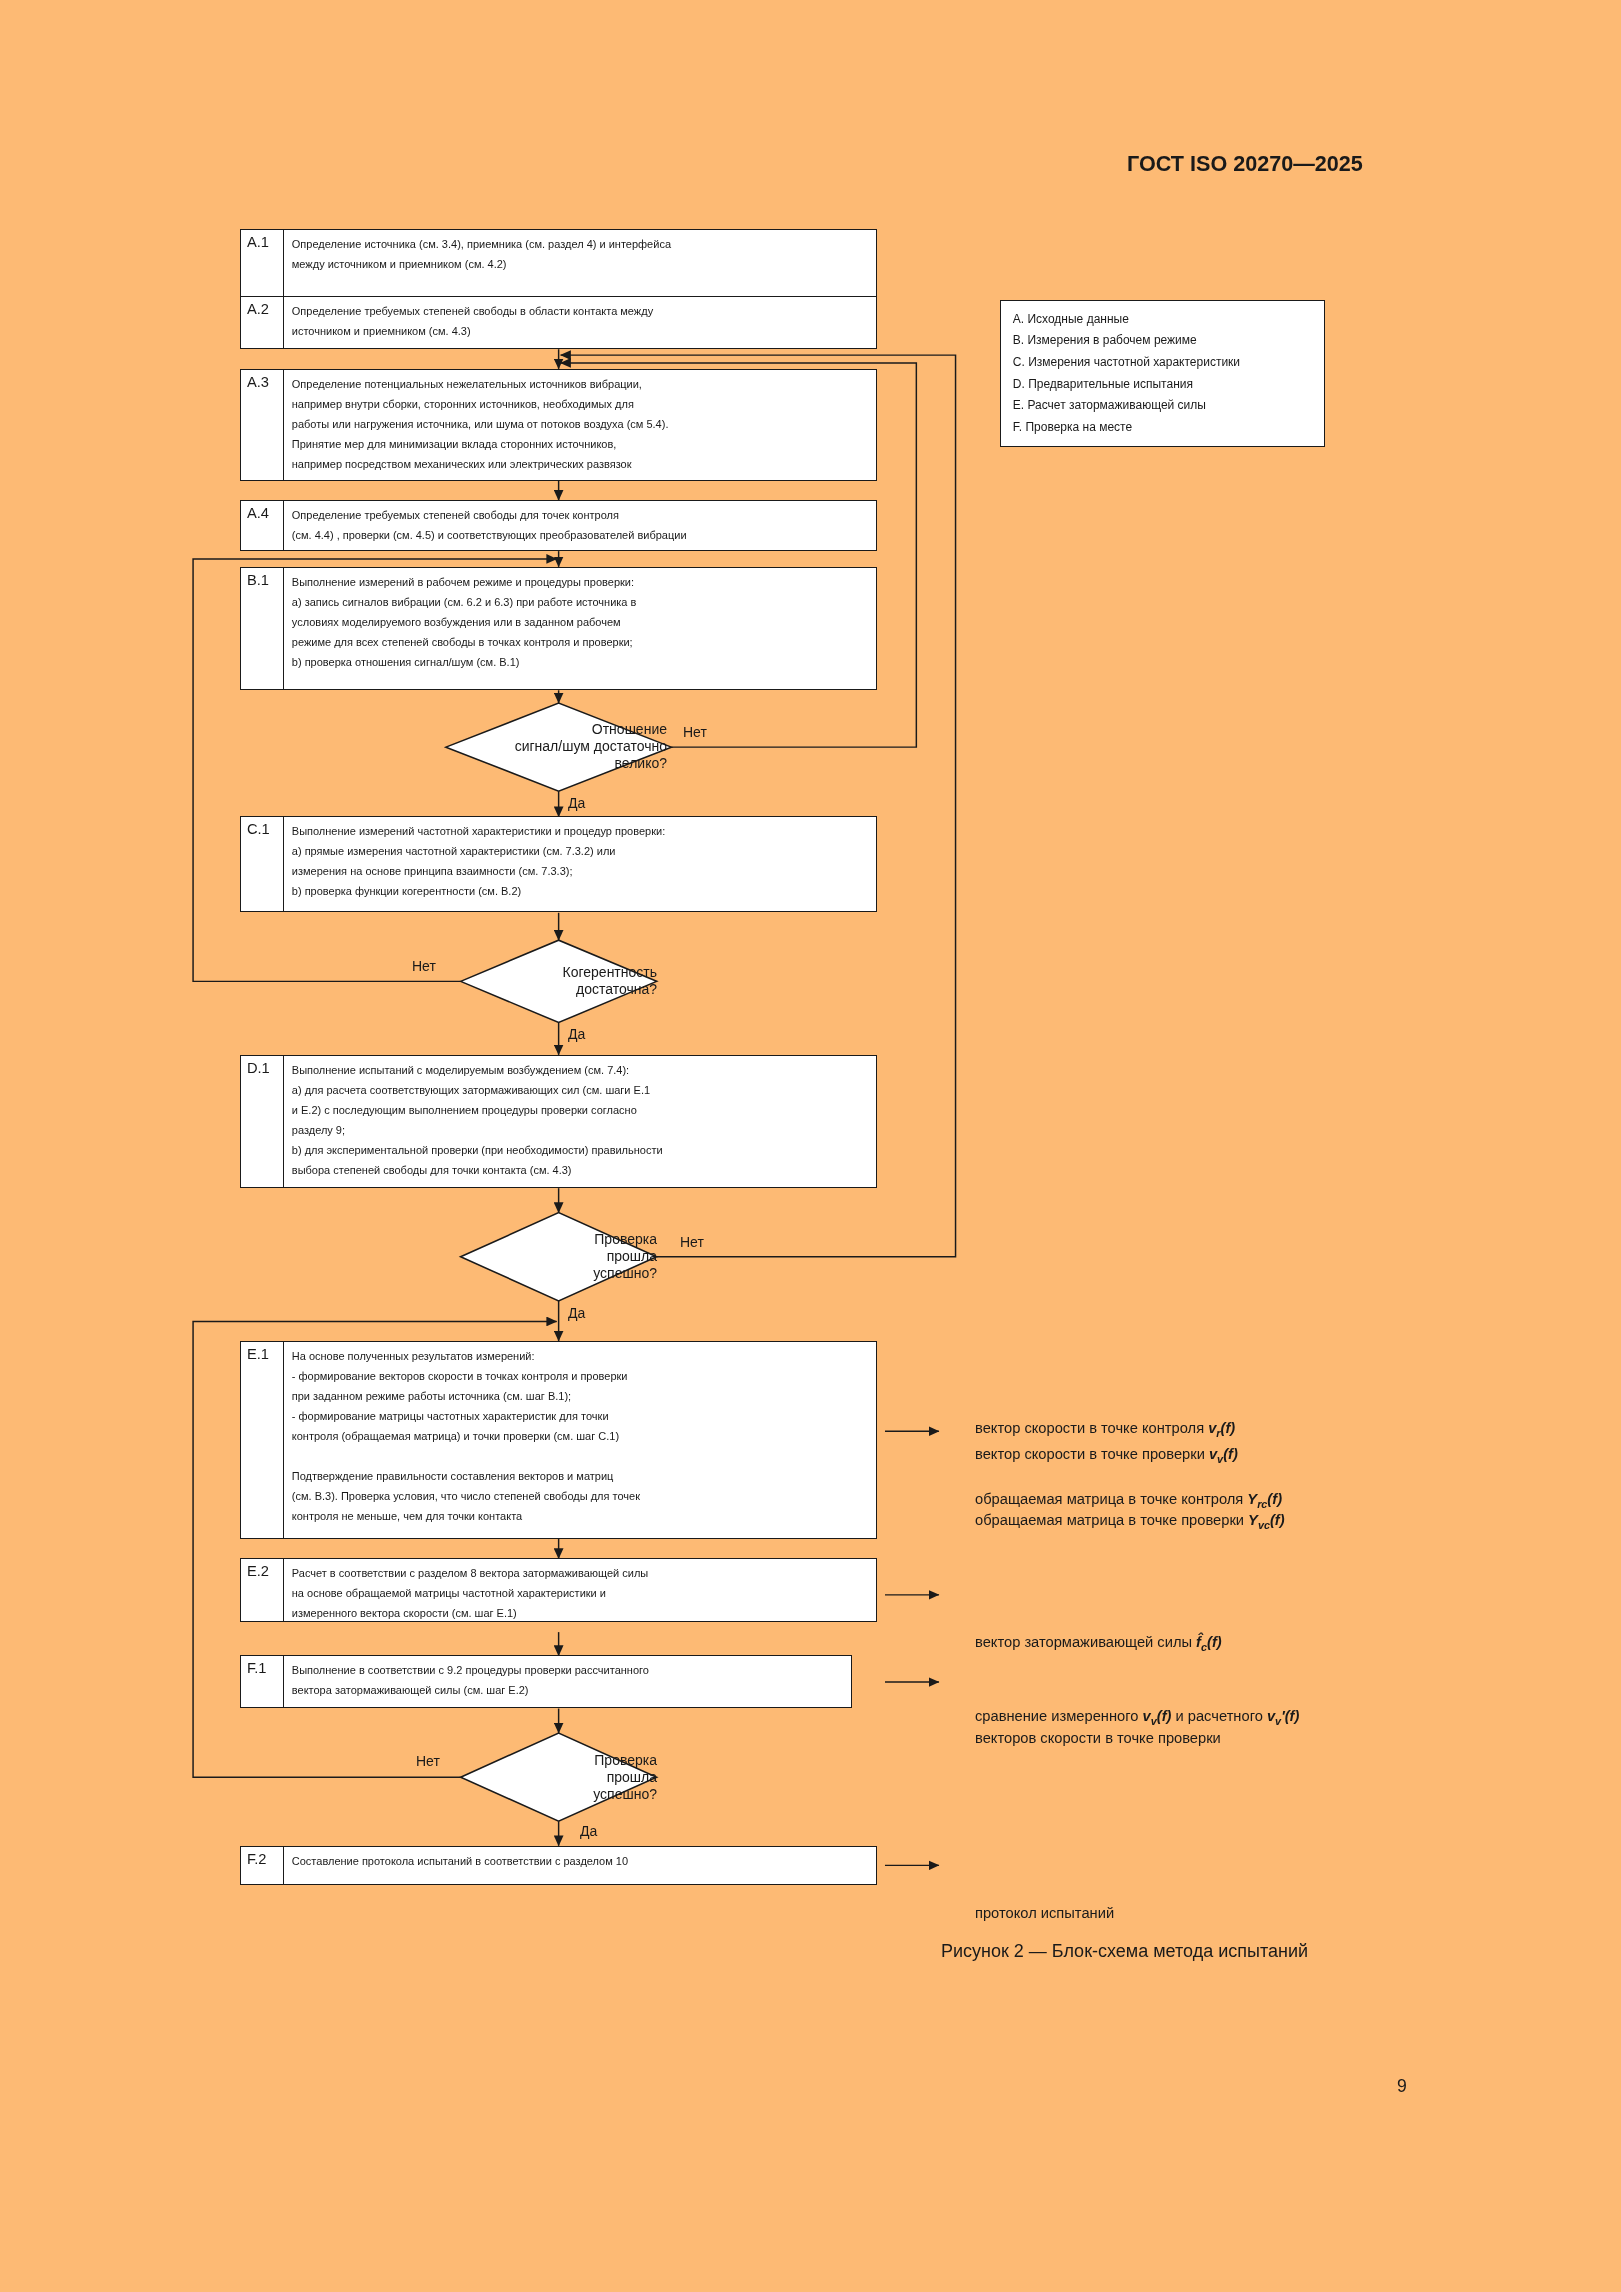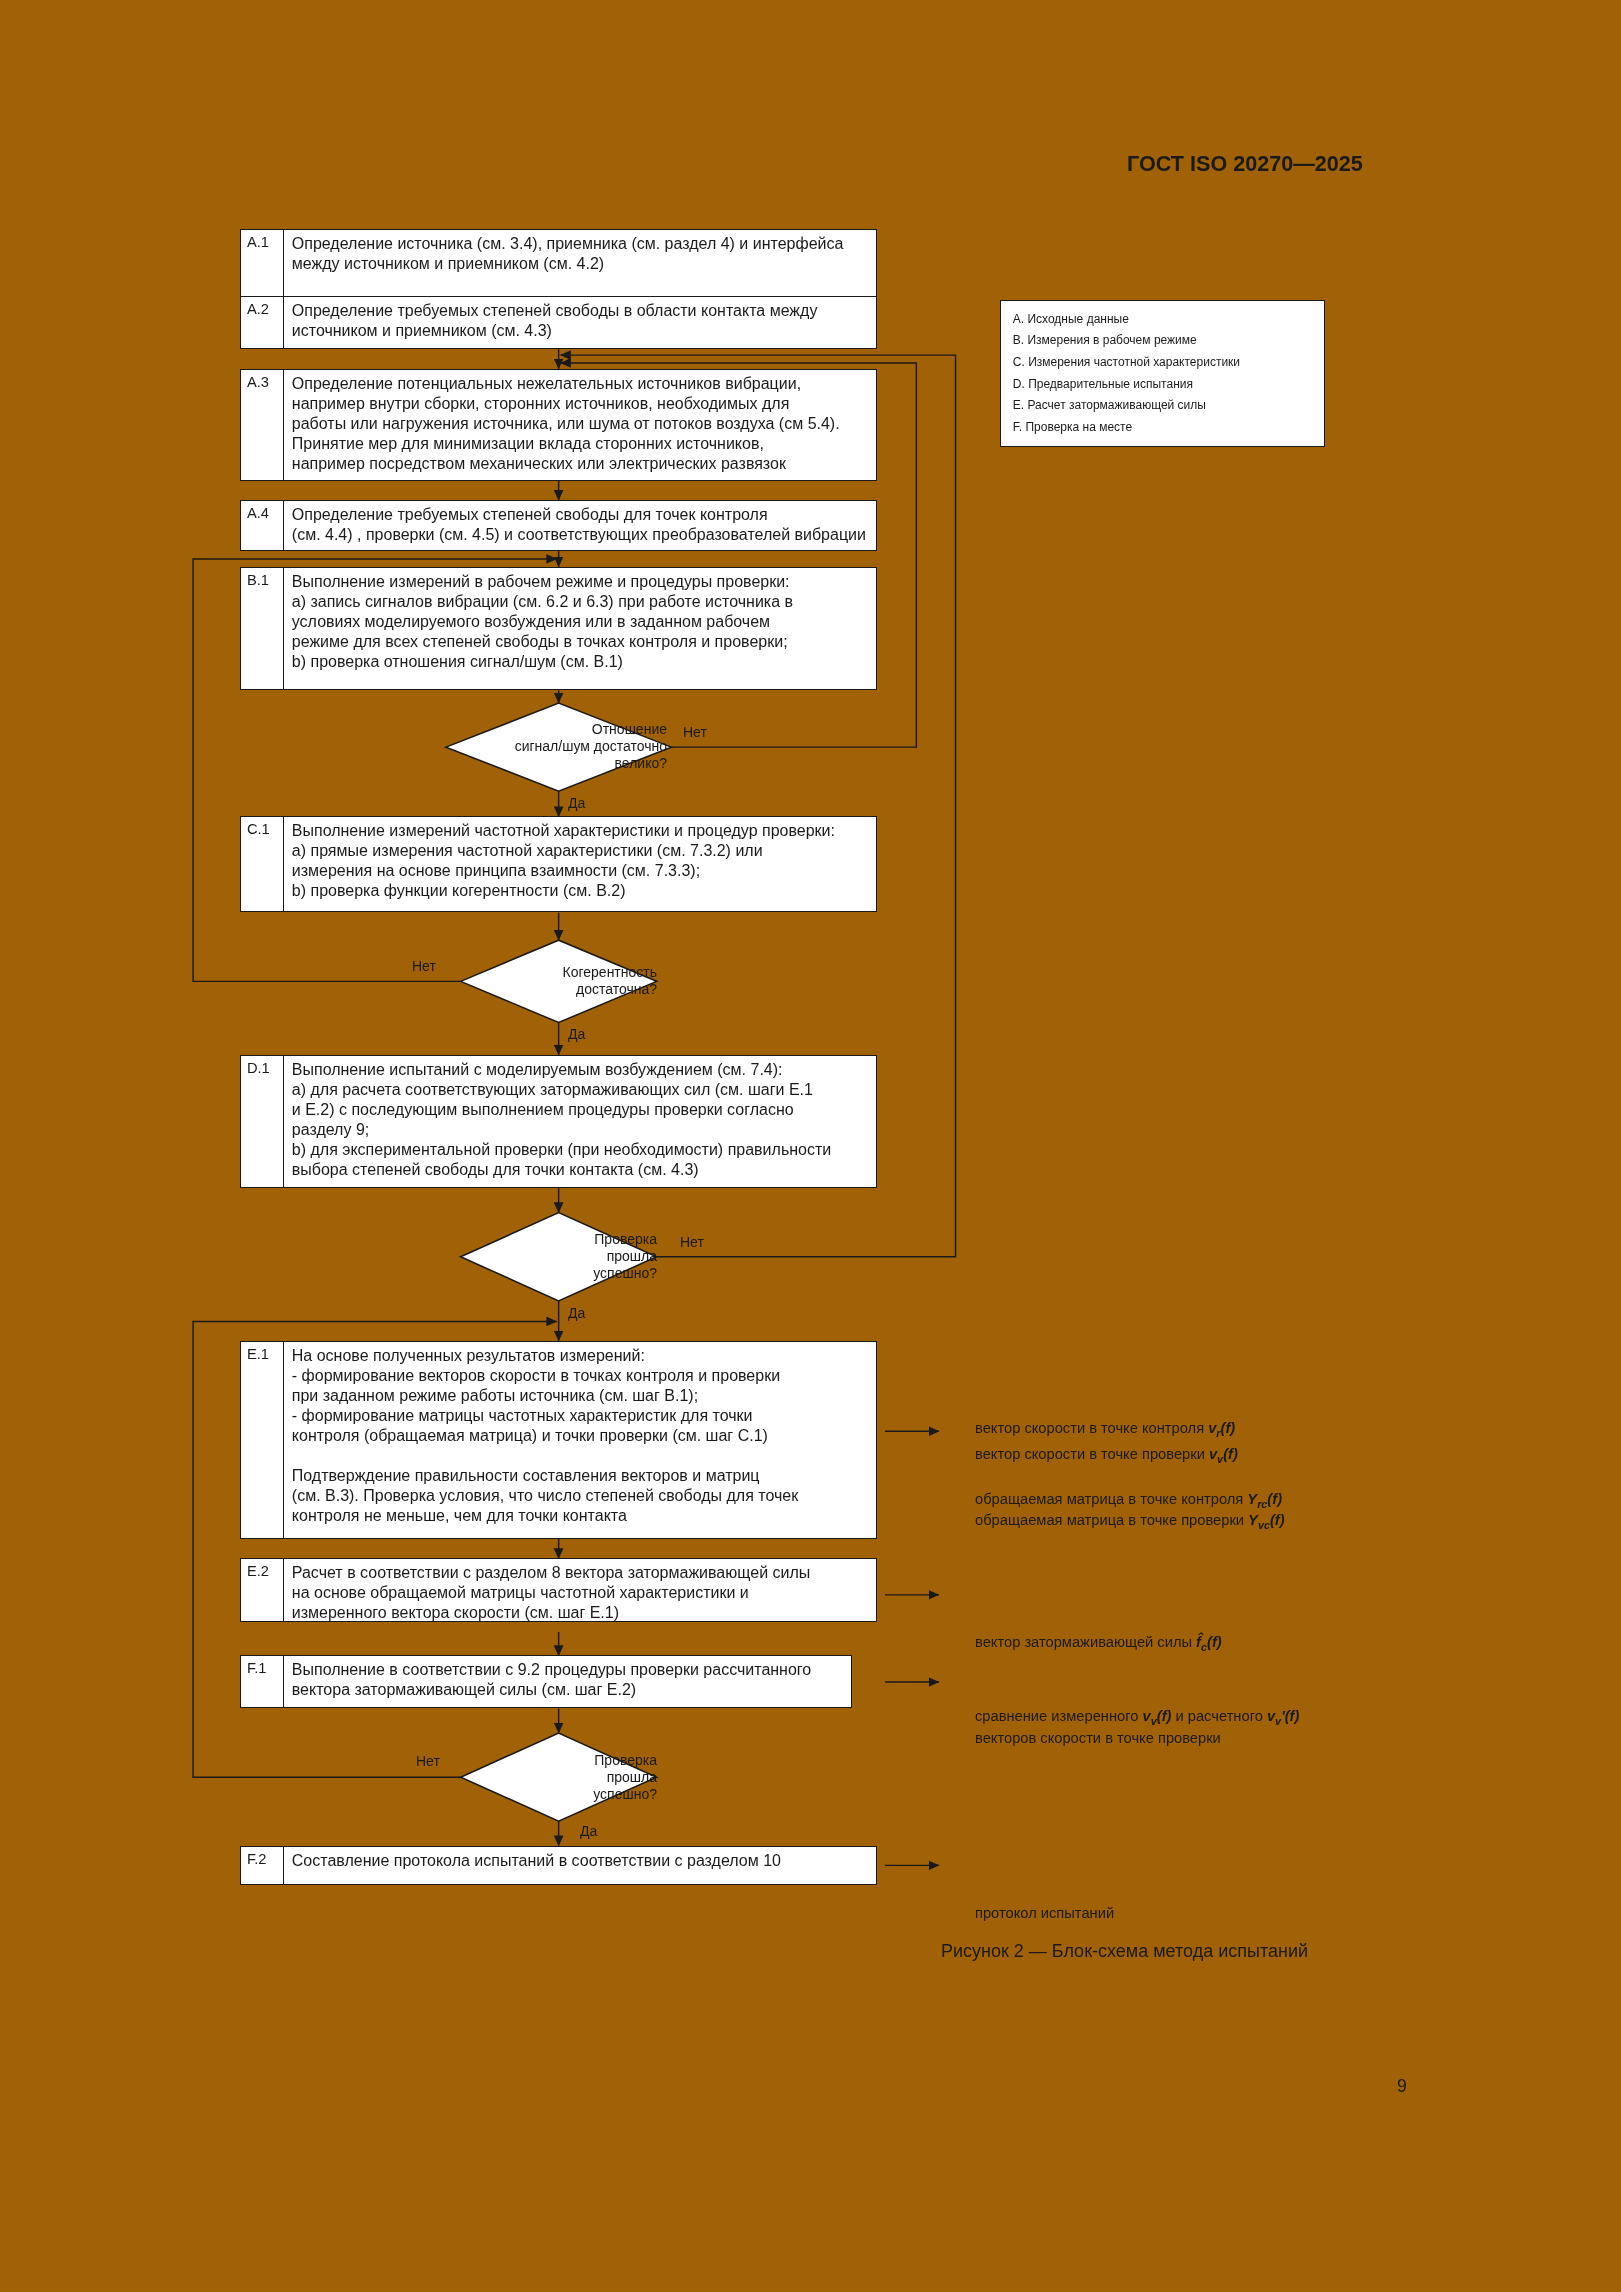--- a/index.html
+++ b/index.html
@@ -1,25 +1,25 @@
 <!DOCTYPE html>
 <html><head>
 <meta charset="utf-8">
 <style>
   html,body{margin:0;padding:0;background:#fff;}
-  .page{position:relative;width:1621px;height:2293px;background:#a16207;
+  .page{position:relative;width:1621px;height:2293px;background:#fdba74;
         font-family:"Liberation Sans",sans-serif;color:#1a1a1a;overflow:hidden;}
   .connectors{position:absolute;left:0;top:0;width:1621px;height:2293px;}
   .connectors line,.connectors polyline{stroke:#1a1a1a;stroke-width:1.5;fill:none;}
   .connectors polygon{stroke:#1a1a1a;stroke-width:1.6;fill:#fff;}
   .connectors marker path{fill:#1a1a1a;}
   .fbox{position:absolute;display:flex;border:1.6px solid #1a1a1a;background:#fff;box-sizing:border-box;overflow:hidden;}
   .fbox-id{flex:0 0 43px;width:43px;border-right:1.6px solid #1a1a1a;padding:3.9px 0 0 5.9px;
            font-size:14.7px;box-sizing:border-box;}
-  .fbox-text{flex:1;padding:3.9px 4.9px 3.9px 7.8px;font-size:16px;line-height:20px;white-space:pre-line;}
+  .fbox-text{flex:1;padding:3.9px 4.9px 3.9px 7.8px;font-size:11px;line-height:20px;white-space:pre-line;}
   .dtext{position:absolute;text-align:right;font-size:14px;line-height:17px;white-space:pre-line;}
   .lbl{position:absolute;font-size:14px;}
   .legend{position:absolute;left:1000px;top:300px;width:325px;border:1.6px solid #1a1a1a;
           padding:7.8px 11.8px;font-size:12px;line-height:21.6px;background:#fff;box-sizing:border-box;}
   .ann{position:absolute;left:975px;font-size:14.7px;line-height:20.6px;white-space:nowrap;margin-top:48px;}
   .mv{font-style:italic;font-weight:bold;}
   .ann sub{font-size:10.8px;font-style:italic;font-weight:bold;}
   .header{position:absolute;left:1127px;top:151px;font-size:21.6px;font-weight:bold;}
   .caption{position:absolute;left:240px;top:1941px;width:1068px;text-align:right;font-size:18px;}
   .pagenum{position:absolute;left:1397px;top:2076px;font-size:17.6px;}

